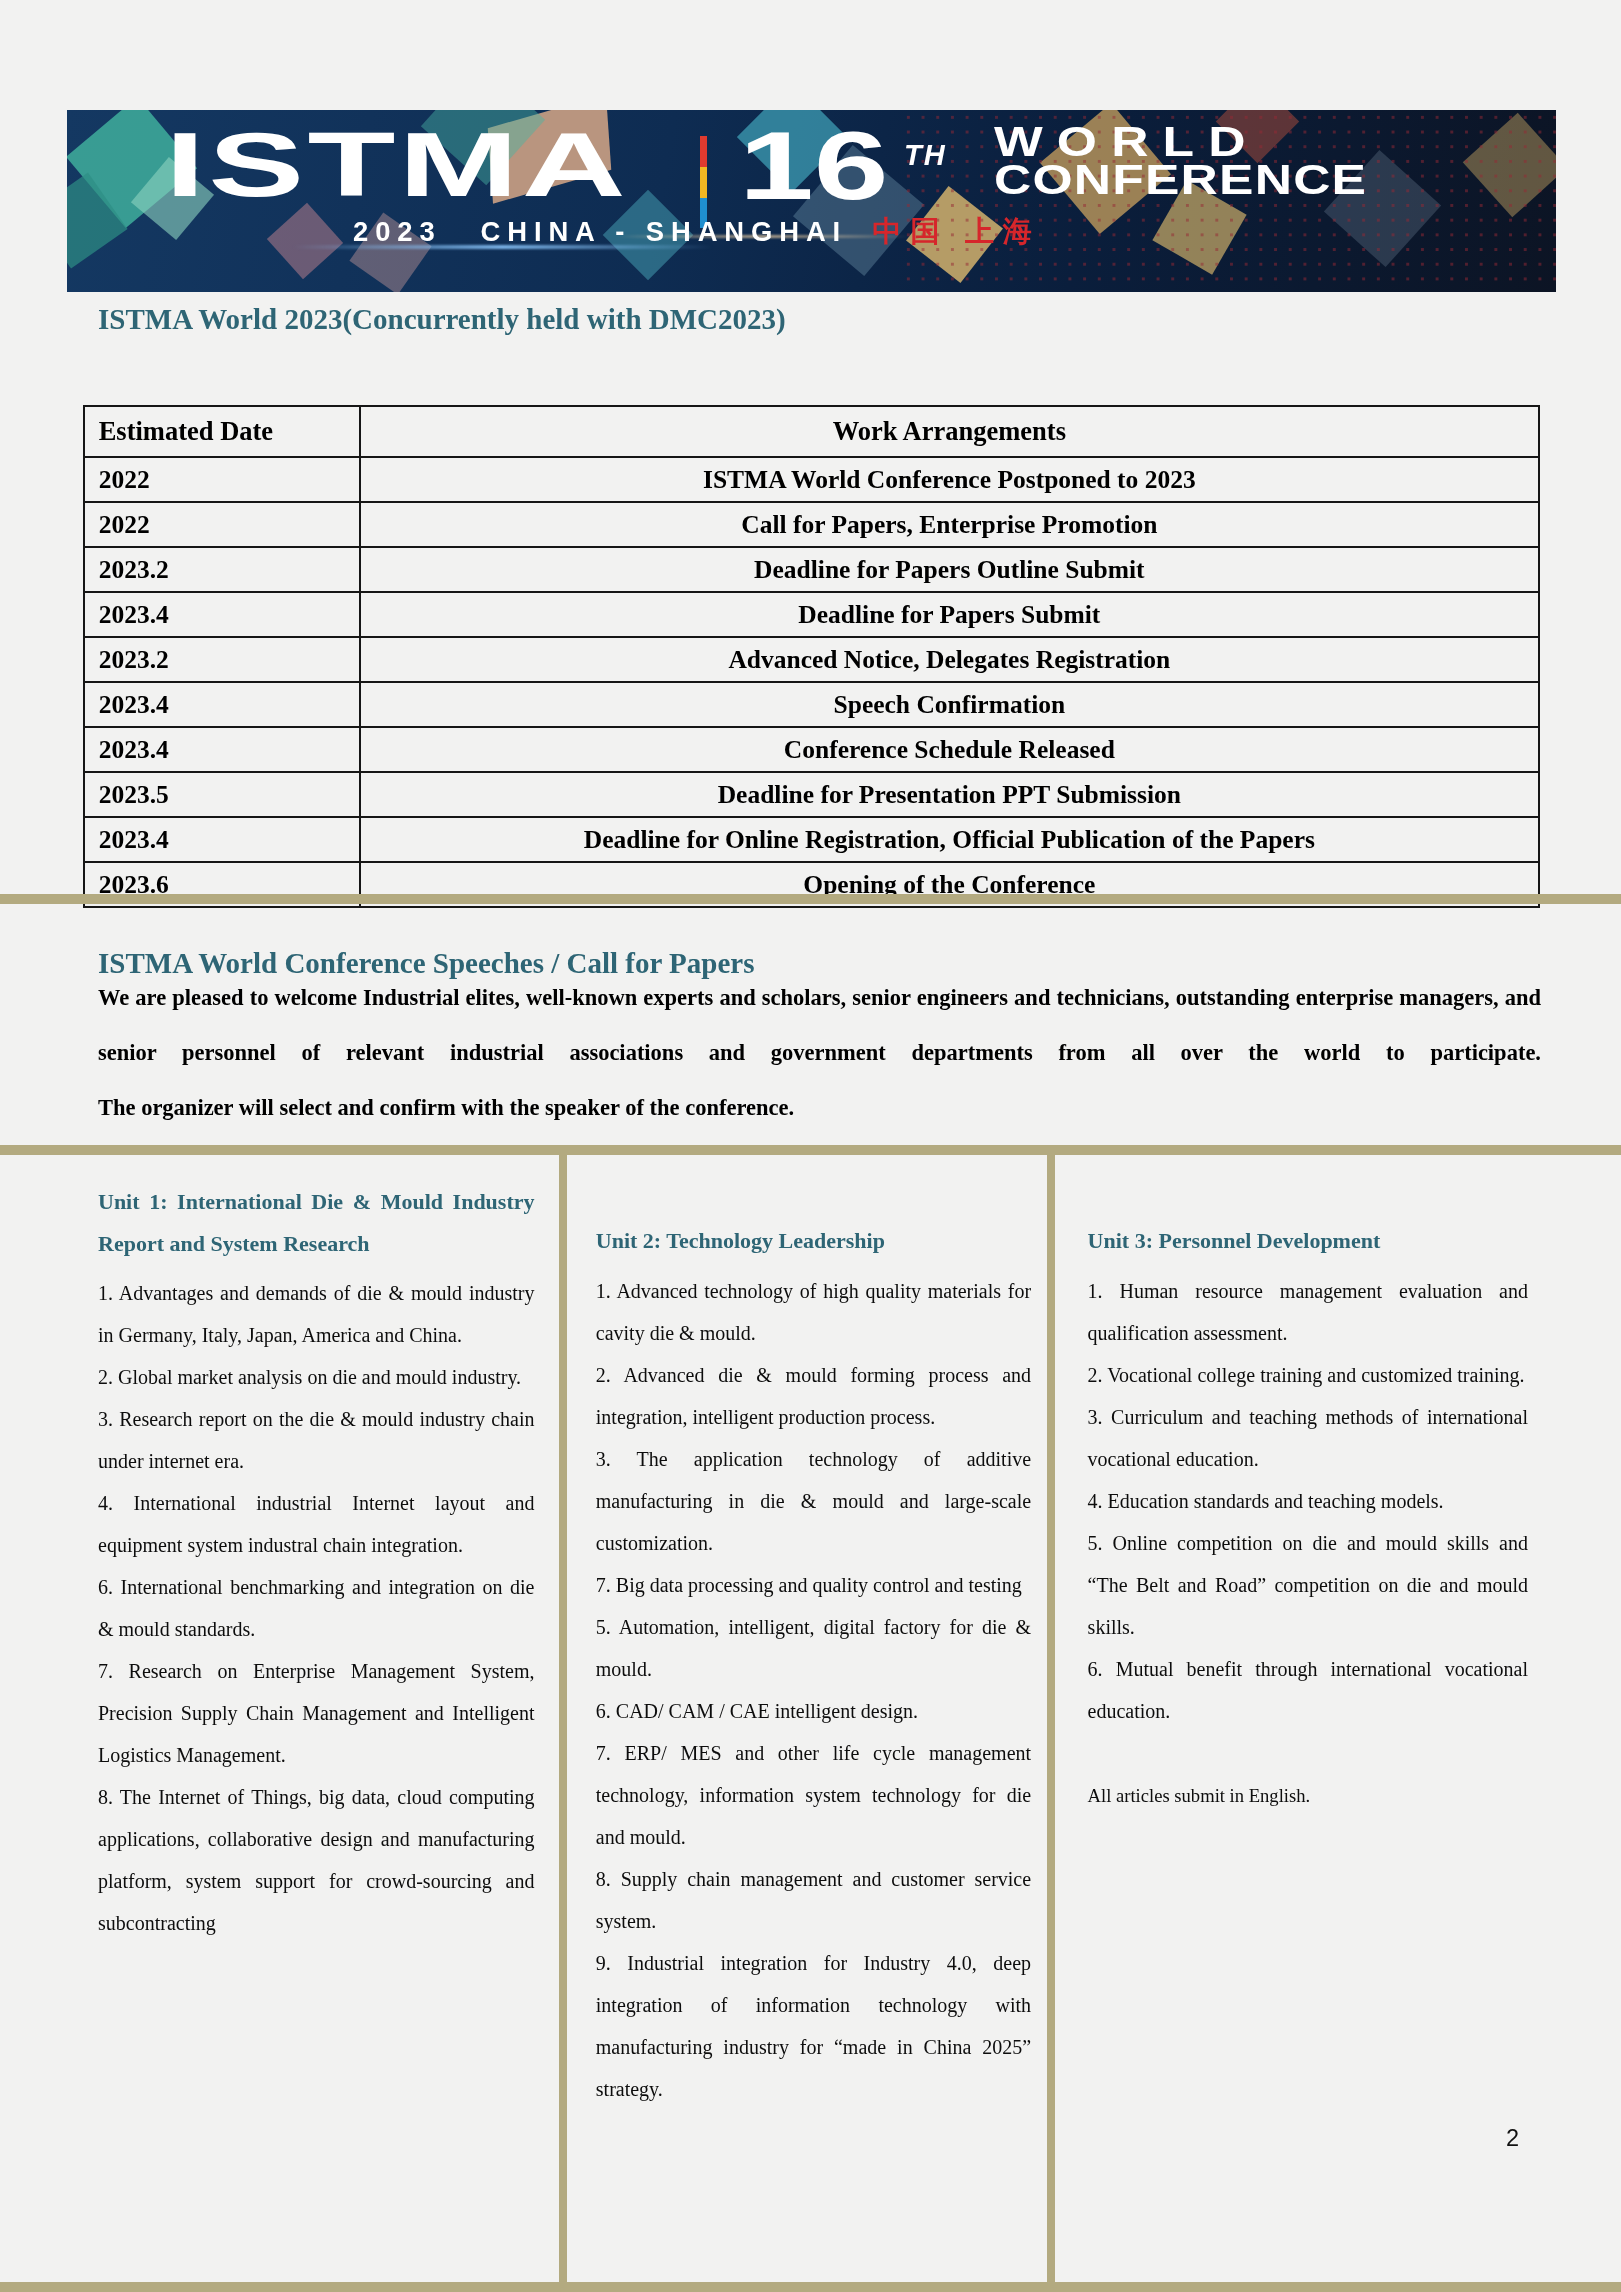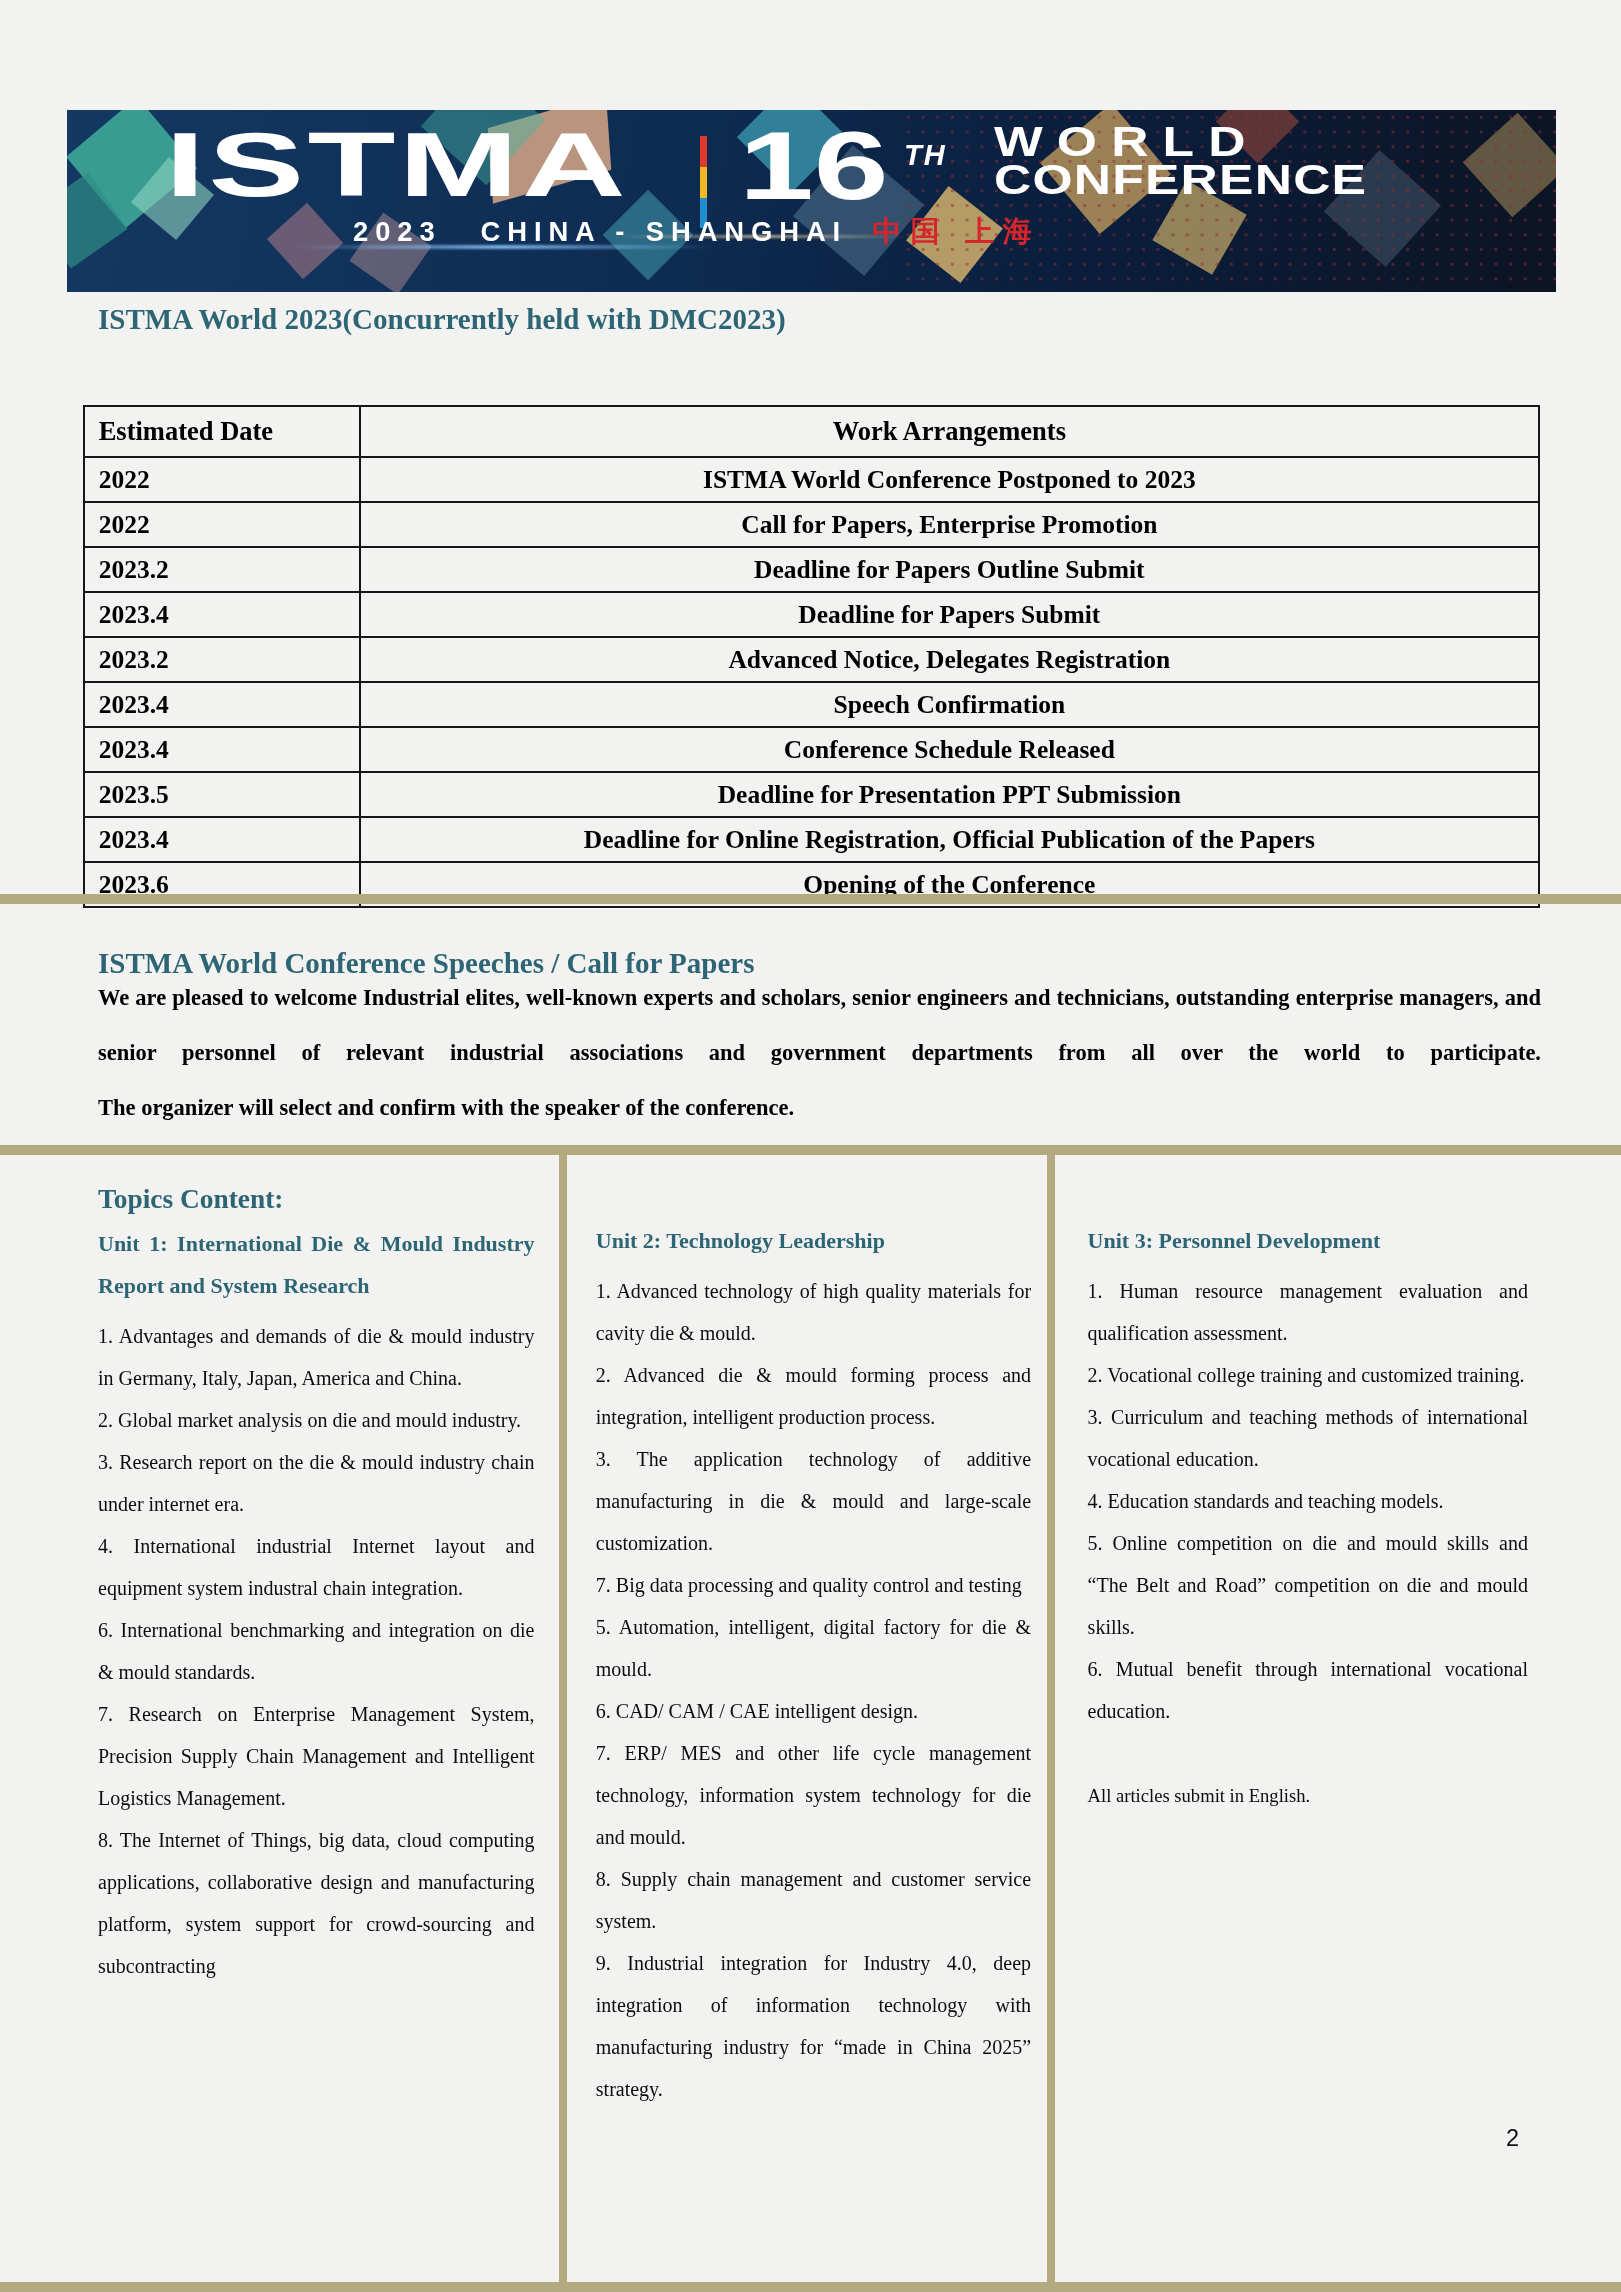--- a/index.html
+++ b/index.html
@@ -189,21 +189,20 @@
 <h2 class="speeches-heading teal">ISTMA World Conference Speeches / Call for Papers</h2>
 <div class="speeches-text">
   <p class="just">We are pleased to welcome Industrial elites, well-known experts and scholars, senior engineers and technicians, outstanding enterprise managers, and senior personnel of relevant industrial associations and government departments from all over the world to participate.</p>
   <p>The organizer will select and confirm with the speaker of the conference.</p>
 </div>
 
 <div class="hbar" id="bar2"></div>
 
 <div class="columns">
   <div class="col col-1">
-    <h3 class="topics-heading teal">Topics Content:</h3>
     <h4 class="unit-title teal">Unit 1: International Die &amp; Mould Industry Report and System Research</h4>
     <p class="item">1. Advantages and demands of die &amp; mould industry in Germany, Italy, Japan, America and China.</p>
     <p class="item">2. Global market analysis on die and mould industry.</p>
     <p class="item">3. Research report on the die &amp; mould industry chain under internet era.</p>
     <p class="item">4. International industrial Internet layout and equipment system industral chain integration.</p>
     <p class="item">6. International benchmarking and integration on die &amp; mould standards.</p>
     <p class="item">7. Research on Enterprise Management System, Precision Supply Chain Management and Intelligent Logistics Management.</p>
     <p class="item">8. The Internet of Things, big data, cloud computing applications, collaborative design and manufacturing platform, system support for crowd-sourcing and subcontracting</p>
   </div>
   <div class="vbar"></div>

